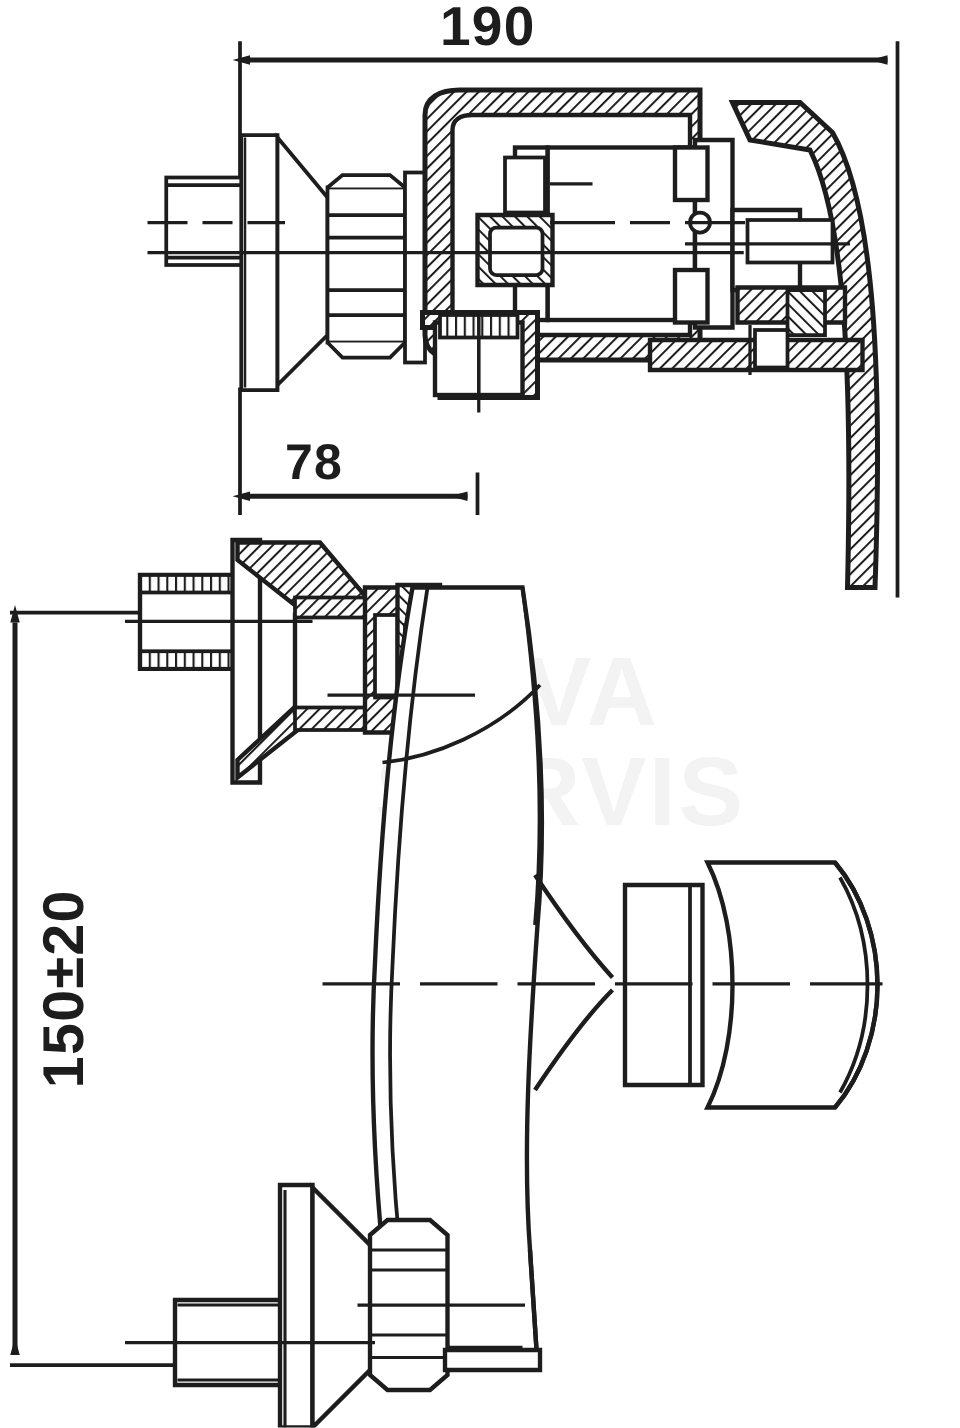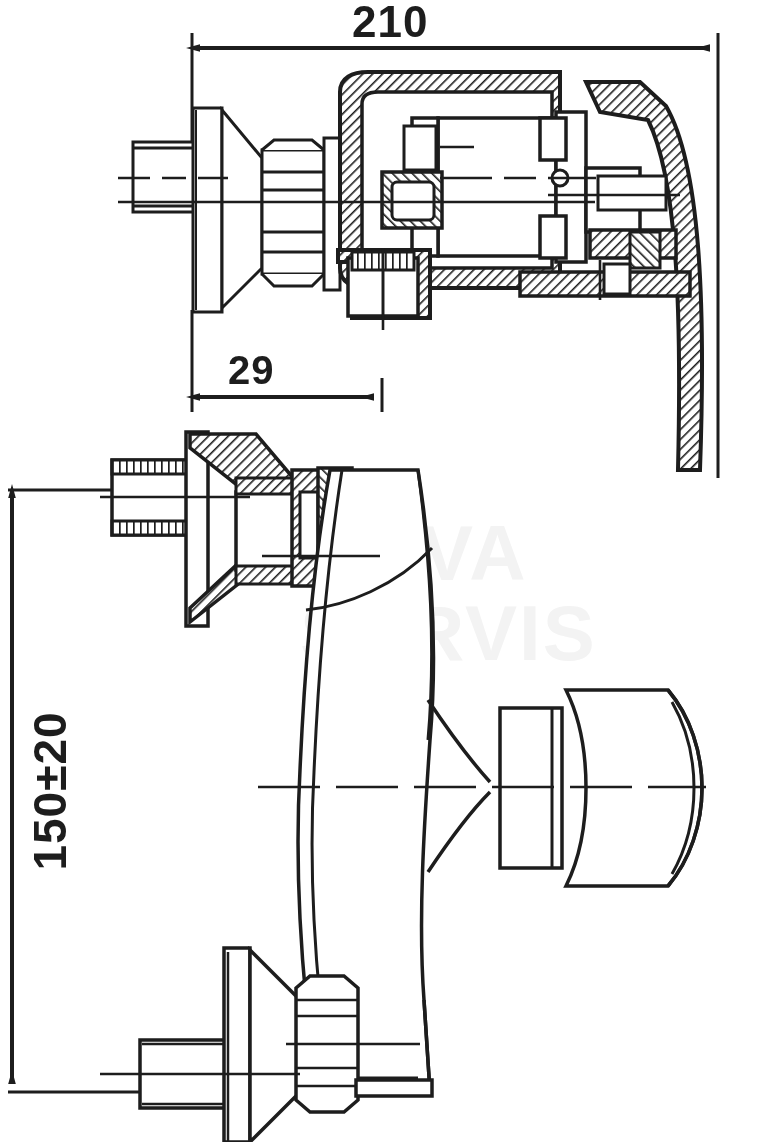--- a/index.html
+++ b/index.html
@@ -302,19 +302,19 @@
         <path d="M258,787 L320,787 M336,787 L398,787 M414,787 L476,787
                  M492,787 L554,787 M570,787 L632,787 M648,787 L706,787"></path>
 
         <line x1="100" y1="1074" x2="300" y2="1074"></line>
         <line x1="286" y1="1044" x2="420" y2="1044"></line>
       </g>
     </g>
 
   </svg>
 
-  <div class="dim-text" id="dim-150-top-label">210</div>
-
-  <div class="dim-text" id="dim-56-label">29</div>
+  <div class="dim-text" id="dim-150-top-label">190</div>
+
+  <div class="dim-text" id="dim-56-label">78</div>
 
   <div class="dim-text" id="dim-150-20-label">150±20</div>
 
 </div>
 
 </body></html>

